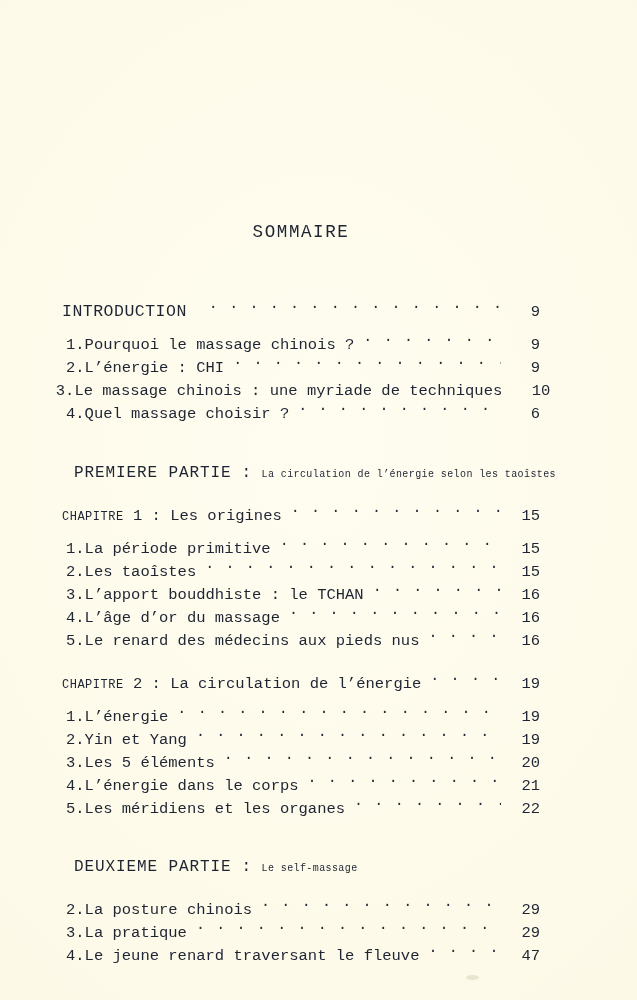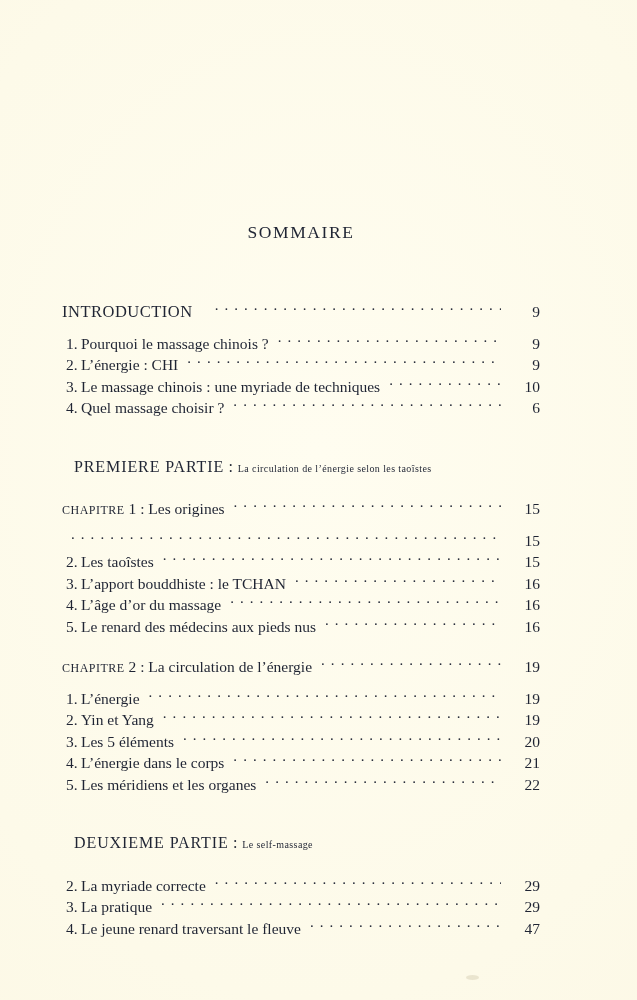--- a/index.html
+++ b/index.html
@@ -17,20 +17,21 @@
   }
 
   
   .page {
     position: relative;
     width: 637px;
     height: 1000px;
     box-sizing: border-box;
     background:
       radial-gradient(ellipse 120% 100% at 50% 45%, #fffdf0 0%, #fdfae9 55%, #fbf6e2 100%);
+    font-family: Liberation Mono, monospace;
   }
 
   .content {
     position: absolute;
     left: 62px;
     top: 222px;
     width: 478px;
   }
 
   
@@ -44,20 +45,21 @@
     width: 478px;
   }
 
   
   .toc-line {
     display: flex;
     align-items: baseline;
     width: 478px;
     line-height: 21.5px;
     white-space: nowrap;
+    justify-content: center;
   }
 
   .label {
     flex: 0 0 auto;
   }
 
   .leader {
     flex: 1 1 auto;
     overflow: hidden;
     margin: 0 5px 0 9px;
@@ -191,20 +193,21 @@
 
     <div class="toc-line chapter-head">
       <span class="label"><span class="chap-word">Chapitre</span> <span>1</span><span> : </span><span>Les origines</span></span>
       <span class="leader"></span>
       <span class="pagenum">15</span>
     </div>
 
     <div class="gap-sm"></div>
 
     <div class="toc-line entry">
+      <span class="label"><span class="num">1.</span><span>La période primitive</span></span>
       <span class="leader"></span>
       <span class="pagenum">15</span>
     </div>
     <div class="toc-line entry">
       <span class="label"><span class="num">2.</span><span>Les taoîstes</span></span>
       <span class="leader"></span>
       <span class="pagenum">15</span>
     </div>
     <div class="toc-line entry">
       <span class="label"><span class="num">3.</span><span>L’apport bouddhiste : le TCHAN</span></span>
@@ -260,21 +263,21 @@
 
     <div class="gap-xl"></div>
 
     <div class="part-head">
       <span class="part-name">DEUXIEME PARTIE</span><span> : </span><span class="part-sub">Le self-massage</span>
     </div>
 
     <div class="gap-md"></div>
 
     <div class="toc-line entry">
-      <span class="label"><span class="num">2.</span><span>La myriade correcte</span></span>
+      <span class="label"><span class="num">2.</span><span>La posture chinois</span></span>
       <span class="leader"></span>
       <span class="pagenum">29</span>
     </div>
     <div class="toc-line entry">
       <span class="label"><span class="num">3.</span><span>La pratique</span></span>
       <span class="leader"></span>
       <span class="pagenum">29</span>
     </div>
     <div class="toc-line entry">
       <span class="label"><span class="num">4.</span><span>Le jeune renard traversant le fleuve</span></span>

